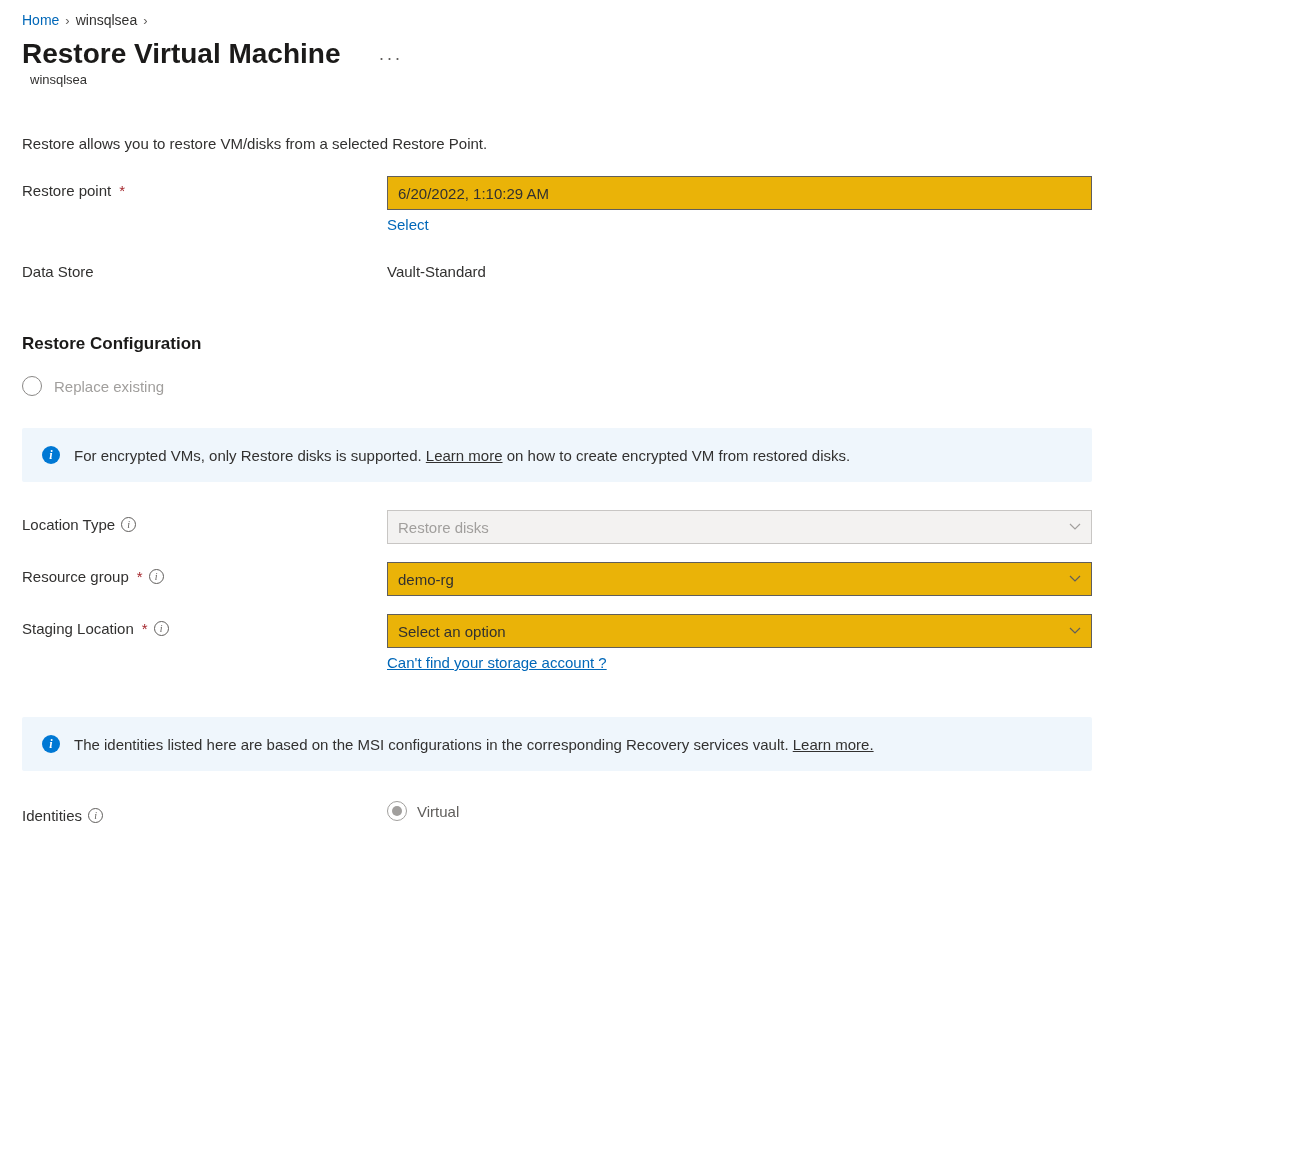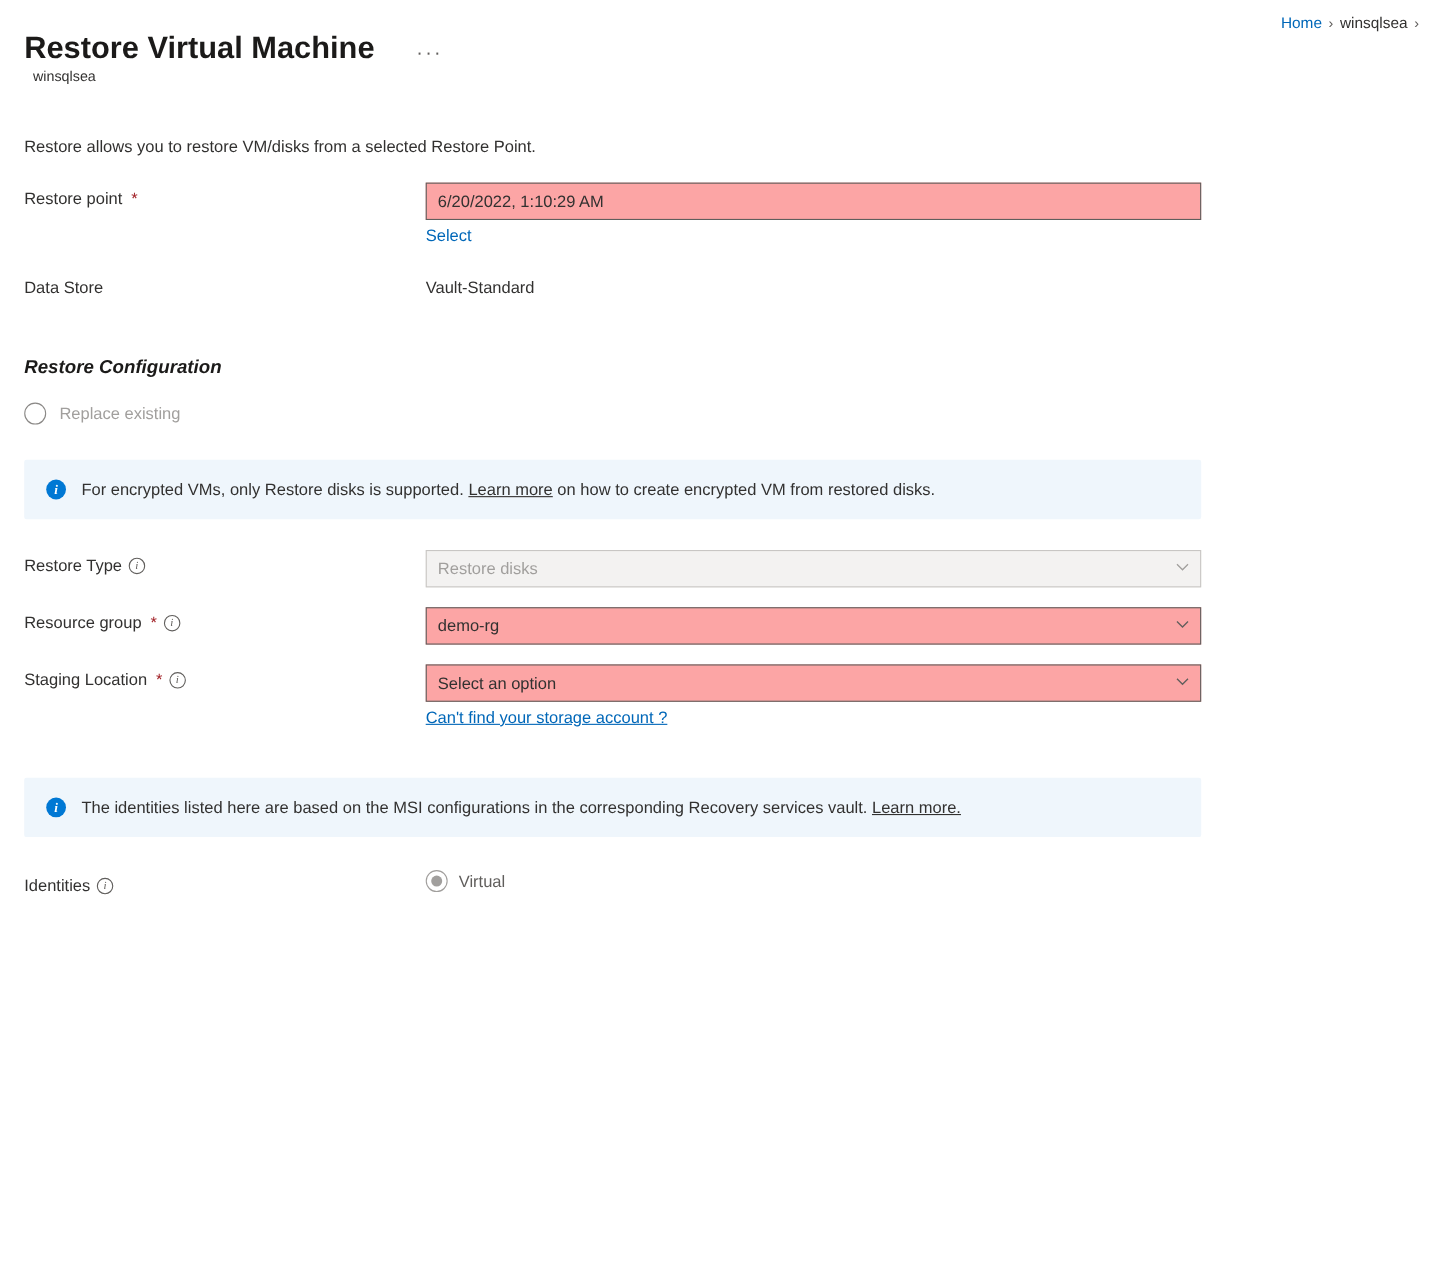--- a/index.html
+++ b/index.html
@@ -9,22 +9,21 @@
     color: #323130;
     background: #ffffff;
     padding: 12px 22px;
     width: 1312px;
   }
   .breadcrumb {
     display: flex;
     align-items: center;
     gap: 6px;
     font-size: 14px;
-    margin-bottom: 0;
-    justify-content: flex-end;
+    margin-bottom: 10px;
   }
   .breadcrumb a { color: #0067b8; text-decoration: none; cursor: pointer; }
   .breadcrumb .sep { color: #605e5c; font-size: 13px; }
   .breadcrumb .current { color: #323130; }
   h1.page-title {
     font-size: 28px;
     font-weight: 700;
     color: #1b1a19;
     display: inline-block;
     margin-right: 20px;
@@ -49,21 +48,21 @@
     gap: 6px;
   }
   .req { color: #a4262c; margin-left: 2px; }
   .form-control-col { flex: 1; max-width: 705px; }
   input.textbox, .dropdown {
     width: 100%;
     height: 34px;
     padding: 0 10px;
     font-size: 15px;
     border: 1px solid #605e5c;
-    background: #fca5a5;
+    background: #eab308;
     color: #323130;
     font-family: inherit;
   }
   .dropdown {
     display: flex;
     align-items: center;
     justify-content: space-between;
     cursor: pointer;
   }
   .dropdown.disabled {
@@ -83,21 +82,20 @@
     font-size: 15px;
   }
   .link-right a { color: #0067b8; text-decoration: underline; cursor:pointer;}
   .static-value { font-size: 15px; color: #323130; padding-top: 6px;}
   .section-heading {
     font-size: 17px;
     font-weight: 600;
     color: #1b1a19;
     margin-top: 54px;
     margin-bottom: 22px;
-    font-style: italic;
   }
   .radio-group { margin-bottom: 10px; }
   .radio-row {
     display: flex;
     align-items: center;
     gap: 12px;
     margin-bottom: 14px;
     font-size: 15px;
     color: #a19f9d;
     cursor: pointer;
@@ -214,21 +212,21 @@
 
 <div class="info-bar">
   <span class="info-icon">i</span>
   <span>
     <span>For encrypted VMs, only Restore disks is supported. </span><a>Learn more</a><span> on how to create encrypted VM from restored disks.</span>
   </span>
 </div>
 
 <div class="form-row">
   <div class="form-label">
-    <span>Restore Type</span>
+    <span>Location Type</span>
     <span class="help-icon">i</span>
   </div>
   <div class="form-control-col">
     <div class="dropdown disabled">
       <span>Restore disks</span>
       <span class="chevron">
         <svg width="12" height="12" viewBox="0 0 12 12">
             <path d="M1 3 L6 8 L11 3" stroke="#a19f9d" stroke-width="1.2" fill="none"></path>
           </svg>
       </span>

